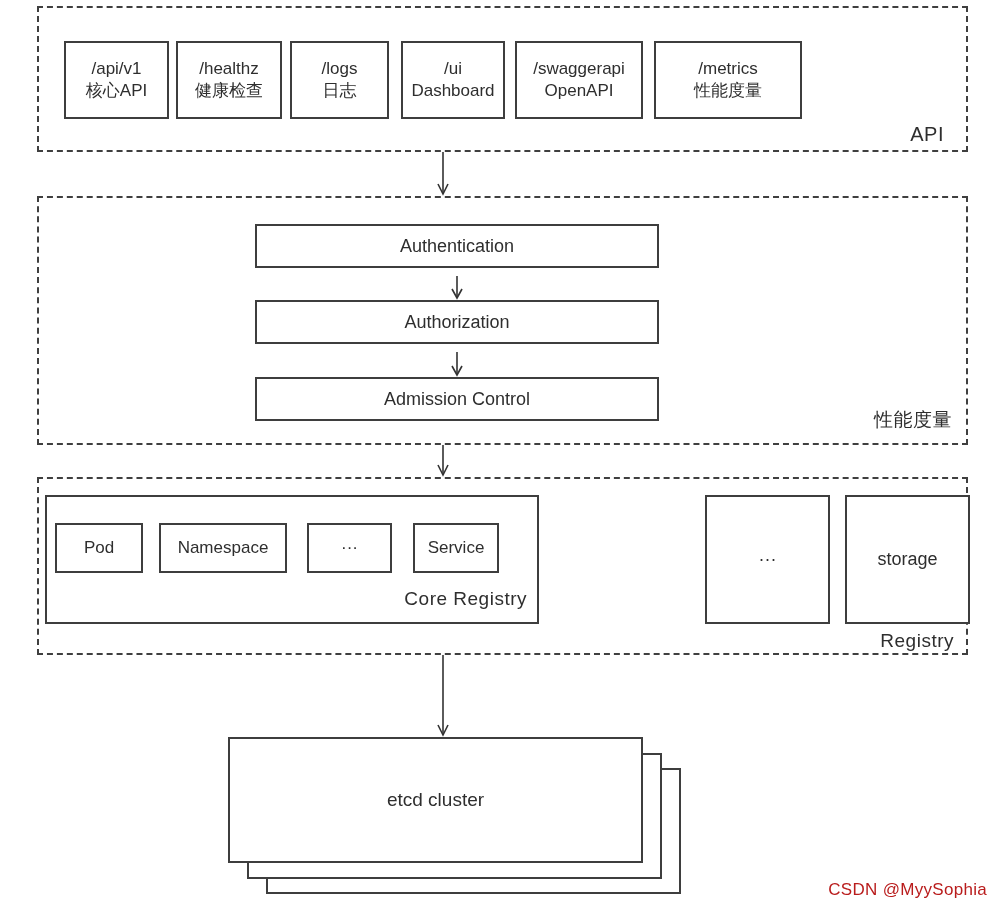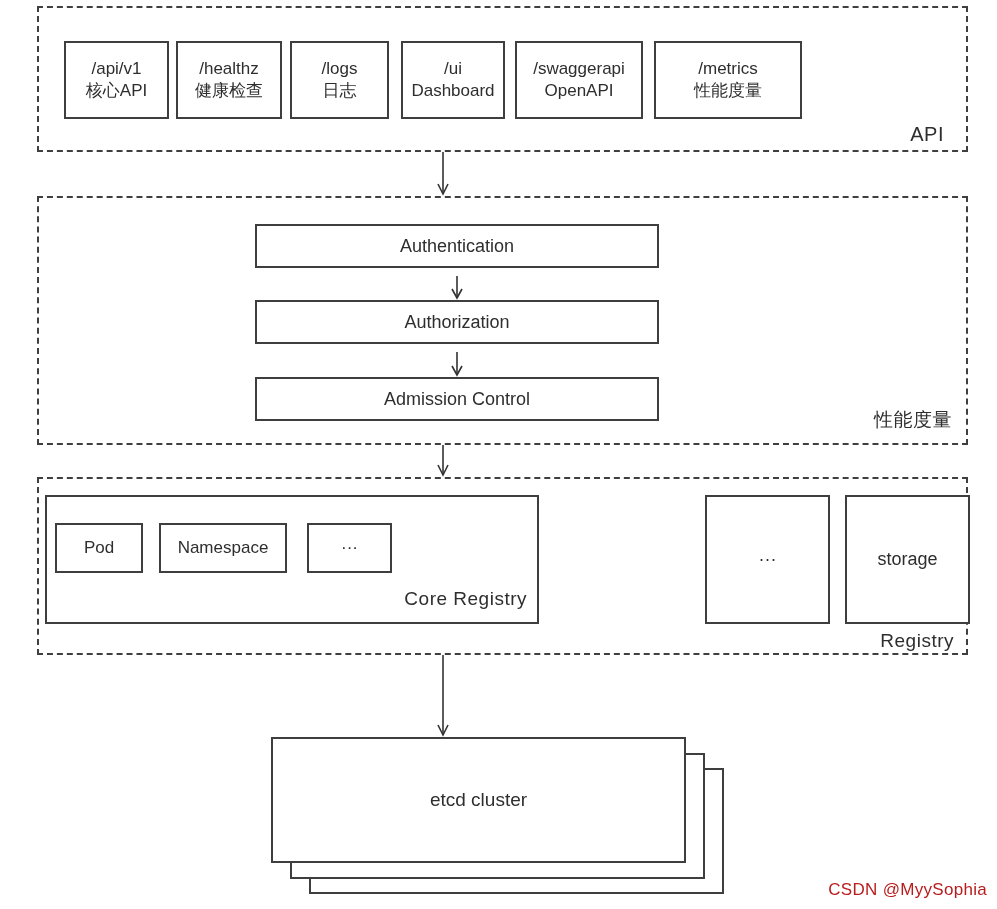--- a/index.html
+++ b/index.html
@@ -72,21 +72,20 @@
   .group-box:nth-of-type(2) { left: 666px; }
   .group-box:nth-of-type(3) { left: 806px; }
 
   
   .etcd-box {
     position: absolute;
     width: 415px;
     height: 126px;
     border: 2px solid #3e3e3e;
     background: #ffffff;
-    margin-left: 43px;
   }
   #etcd-back  { left: 266px; top: 768px; }
   #etcd-mid   { left: 247px; top: 753px; }
   #etcd-front {
     left: 228px; top: 737px;
     display: flex; align-items: center; justify-content: center;
     font-size: 19px;
   }
 
   
@@ -170,20 +169,23 @@
     <div class="solid-box" id="core-registry-box">
       <div class="solid-box res-box">
         <span>Pod</span>
       </div>
       <div class="solid-box res-box">
         <span>Namespace</span>
       </div>
       <div class="solid-box res-box">
         <span>···</span>
       </div>
+      <div class="solid-box res-box">
+        <span>Service</span>
+      </div>
       <div class="section-label">Core Registry</div>
     </div>
     <div class="solid-box group-box">
       <span>···</span>
     </div>
     <div class="solid-box group-box">
       <span>storage</span>
     </div>
     <div class="section-label">Registry</div>
   </div>

